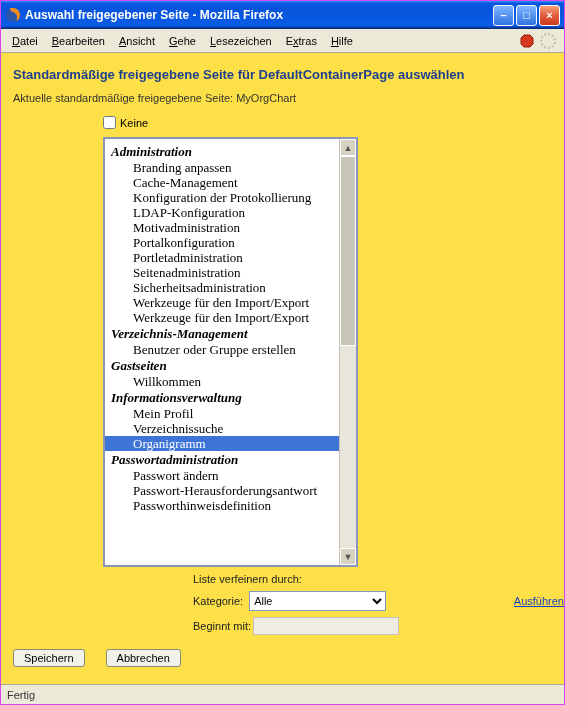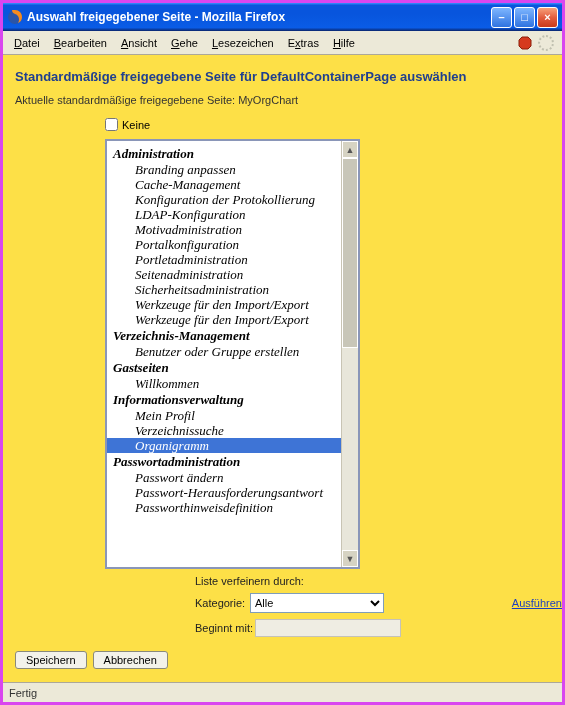--- a/index.html
+++ b/index.html
@@ -4,21 +4,21 @@
 <style>
 * { box-sizing: border-box; margin: 0; padding: 0; }
 body {
   font-family: Tahoma, Arial, sans-serif;
   font-size: 11px;
   background: #ece9d8;
   width: 565px;
   height: 705px;
   overflow: hidden;
 }
-.window { width: 565px; height: 705px; border: 3px solid #d946ef; background: #fff; display: flex; flex-direction: column; }
+.window { width: 565px; height: 705px; border: 1px solid #d946ef; background: #fff; display: flex; flex-direction: column; }
 .titlebar {
   height: 28px;
   background: linear-gradient(to bottom, #3a93ff 0%, #0855dd 8%, #0855dd 40%, #0a5ce6 88%, #0a246a 100%);
   display: flex; align-items: center; padding: 0 4px; color: #fff;
 }
 .titlebar .ff-icon { width: 16px; height: 16px; margin-right: 4px; }
 .titlebar .title { flex: 1; font-weight: bold; font-size: 12px; white-space: nowrap; overflow: hidden; }
 .winbtns { display: flex; gap: 2px; }
 .winbtn {
   width: 21px; height: 21px; border-radius: 3px; border: 1px solid #fff;
@@ -43,36 +43,36 @@
 .subtext { font-size: 11px; color: #333; margin-bottom: 12px; }
 .none-row { margin-left: 90px; margin-bottom: 8px; display: flex; align-items: center; gap: 4px; }
 .none-row input { width: 13px; height: 13px; }
 .listwrap { margin-left: 90px; position: relative; }
 .listbox {
   width: 255px; height: 430px; border: 2px solid #8a96b8; background: #fff;
   overflow: hidden; font-size: 12px; position: relative;
 }
 .listinner { padding: 4px 0; }
 .section-h { font-family: Liberation Serif, serif; font-style: italic; font-weight: bold; font-size: 13px; padding: 1px 6px; line-height: 15px; }
-.item { font-family: Georgia, 'Times New Roman', serif; font-size: 13px; padding: 0 6px 0 28px; line-height: 15px; white-space: nowrap; overflow: hidden; cursor: default; font-style: italic; }
+.item { font-family: Georgia, 'Times New Roman', serif; font-size: 13px; padding: 0 6px 0 28px; line-height: 15px; white-space: nowrap; overflow: hidden; cursor: default; }
 .item.selected { background: #3e74d6; color: #fff; }
 .listbox .vscroll {
   position: absolute; right: 0; top: 0; width: 17px; height: 100%; background: #e8e6da;
   border-left: 1px solid #c8c4b4; display: flex; flex-direction: column;
 }
 .vscroll .sbtn { height: 17px; background: #d6d3c3; border: 1px solid #fff; display:flex; align-items:center; justify-content:center; font-size:9px; color:#555;}
 .vscroll .track { flex:1; position: relative; }
 .vscroll .thumb { position:absolute; left:0; right:0; top:0; height:190px; background:#c8c6b8; border:1px solid #fff;}
 .refine { margin-left: 90px; margin-top: 6px; font-size: 11px; color: #222; }
 .refine-row { display: flex; align-items: center; margin-top: 6px; }
 .refine-row .lbl { width: 60px; }
 .refine-row select { width: 146px; font-size: 11px; border: 1px solid #7f9db9; background:#fff; height:20px;}
 .refine-row input[type=text] { width: 146px; font-size: 11px; border: 1px solid #c5c2b8; background:#efede3; height:18px; padding:1px 3px;}
 .exec-link { color: #1c3fbf; text-decoration: underline; cursor: pointer; margin-left: 128px; }
-.btnrow { margin-top: 14px; margin-bottom: 4px; display: flex; gap: 6px; }
+.btnrow { margin-top: 14px; margin-bottom: 4px; display: flex; gap: 21px; }
 .btnrow button {
   font-size: 11px; padding: 2px 10px; border: 1px solid #8a8a7a; border-radius: 3px;
   background: #f3f2ea; cursor: pointer;
 }
 .statusbar { height: 20px; background: #ece9d8; border-top: 1px solid #aca899; display:flex; align-items:center; padding:0 6px; font-size:11px; color:#333;}
 </style>
 </head>
 <body>
 
 <div class="window">

